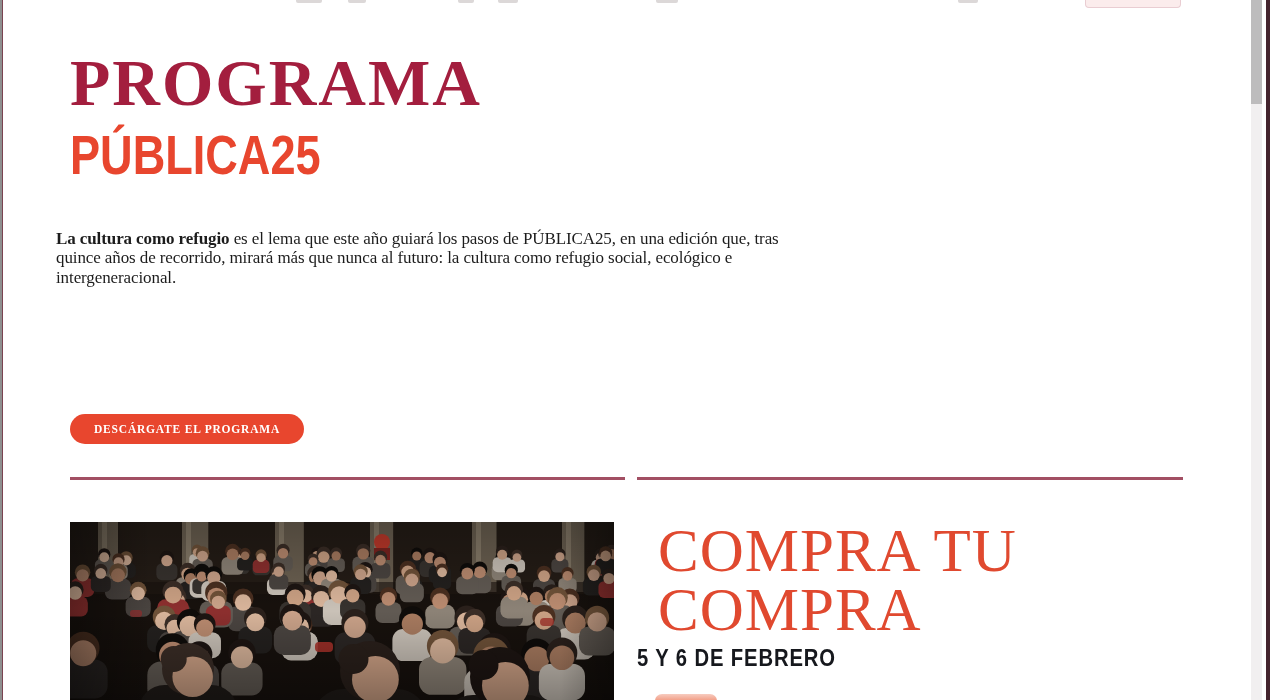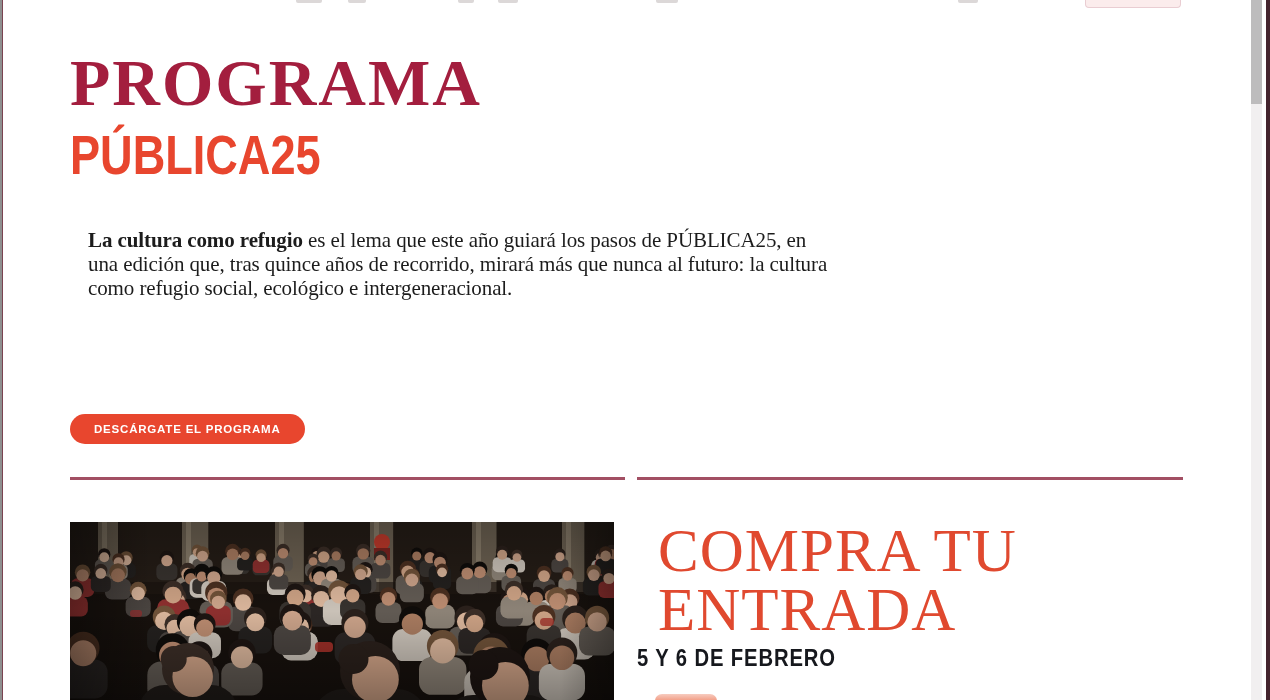--- a/index.html
+++ b/index.html
@@ -24,26 +24,26 @@
   .nav-cta-partial{position:absolute;left:1085px;top:0;width:96px;height:8px;background:#fbecec;
     border-bottom:1px solid #e9cdd2;border-left:1px solid #e9cdd2;border-right:1px solid #e9cdd2;
     border-radius:0 0 4px 4px}
 
   
   .title-serif{position:absolute;left:70px;top:50px;font-size:66px;line-height:1;
     color:var(--crimson);letter-spacing:2px;font-weight:700}
   .title-sans{position:absolute;left:70px;top:128px;font-size:55px;line-height:1;
     font-family:"Liberation Sans","DejaVu Sans",sans-serif;font-weight:700;
     color:var(--accent);letter-spacing:0px;transform:scaleX(.82);transform-origin:left top}
-  .copy{position:absolute;left:88px;top:229px;width:748px;color:var(--body);
-    font-size:21px;line-height:1.14;letter-spacing:-.1px}
+  .copy{position:absolute;left:56px;top:229px;width:748px;color:var(--body);
+    font-size:17px;line-height:1.14;letter-spacing:-.1px}
   .copy p{margin-bottom:14px}
   .copy b{font-weight:700}
   .btn-download{position:absolute;left:70px;top:414px;display:inline-block;border:none;
-    background:var(--accent);color:#fff;font-family:Liberation Sans, sans-serif;
+    background:var(--accent);color:#fff;font-family:Liberation Serif, serif;
     font-weight:700;font-size:11.5px;letter-spacing:.8px;padding:9px 24px;border-radius:17px;cursor:pointer}
 
   
   .divider{position:absolute;top:477px;height:3px;background:var(--divider)}
   .divider.l{left:70px;width:555px}
   .divider.r{left:637px;width:546px}
 
   
   .photo{position:absolute;left:70px;top:522px;width:544px;height:178px;overflow:hidden;background:#140f0c}
   .photo svg{display:block}
@@ -443,16 +443,16 @@
         <stop offset="0.15" stop-color="#000" stop-opacity="0"></stop>
         <stop offset="0.9" stop-color="#000" stop-opacity="0"></stop>
         <stop offset="1" stop-color="#000" stop-opacity="0.3"></stop>
       </linearGradient>
       <rect width="544" height="178" fill="url(#vg2)"></rect>
     </svg>
 </div>
 
 <h2 class="buy-title">
   <span>COMPRA TU</span><br>
-  <span>ENTRADA</span>
+  <span>COMPRA</span>
 </h2>
 <div class="buy-dates">5 Y 6 DE FEBRERO</div>
 <button class="btn-buy-partial"></button>
 
 </body></html>

